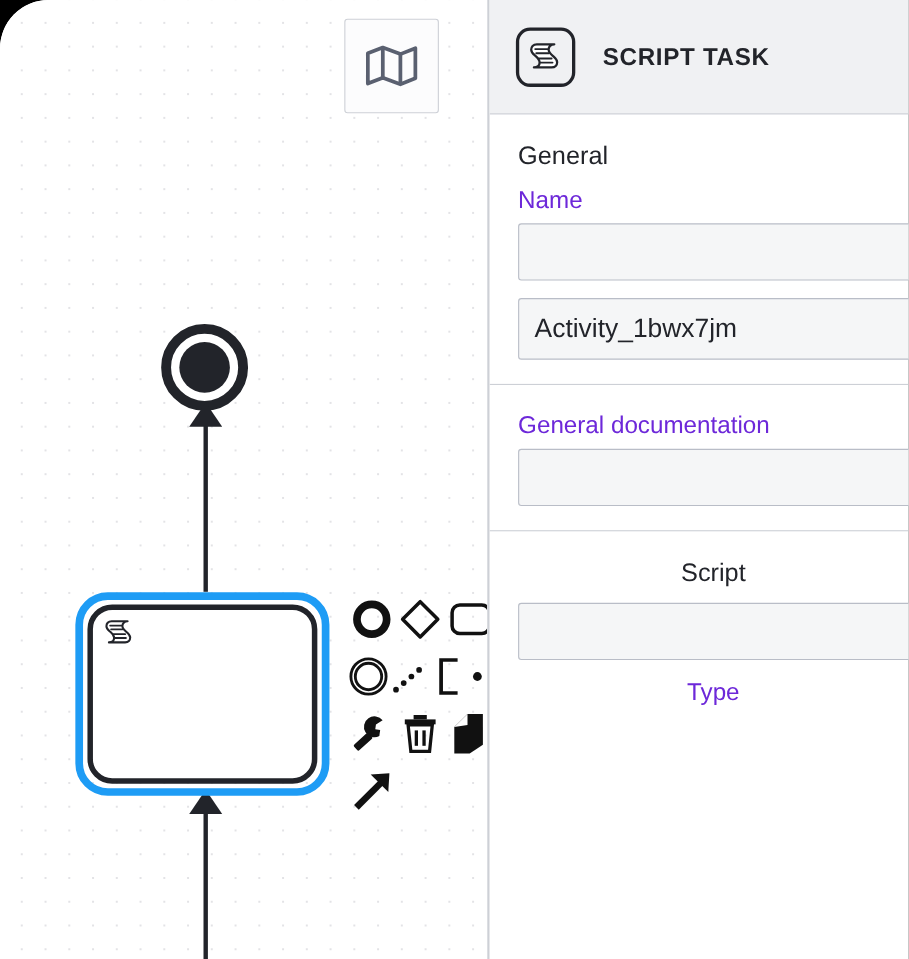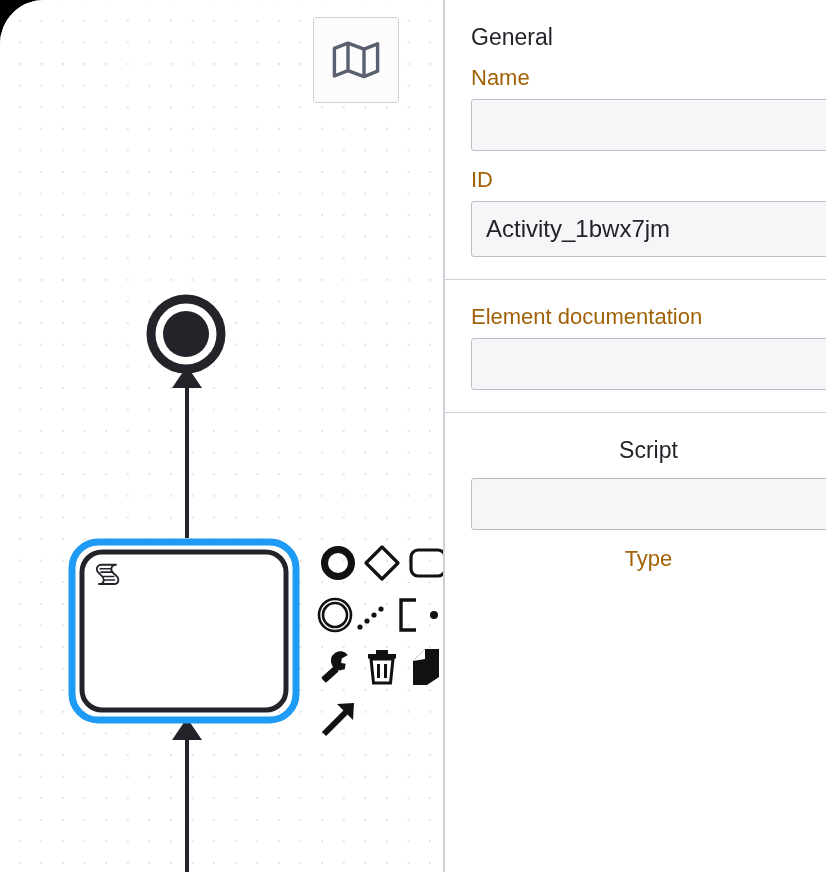--- a/index.html
+++ b/index.html
@@ -121,21 +121,21 @@
   .group-title {
     font-size: 23px;
     font-weight: normal;
     color: #22242a;
     margin: 0 0 14px 26px;
   }
   .field { margin: 0 0 16px 0; }
   .field:last-child { margin-bottom: 0; }
   .field-label {
     font-size: 22px;
-    color: #a16207;
+    color: #6d28d9;
     margin: 0 0 8px 26px;
   }
   .field-input {
     margin-left: 26px;
     margin-right: -200px;
     height: 50px;
     background: #f5f6f7;
     border: 1.5px solid #b9bdc7;
     border-radius: 3px;
     box-sizing: border-box;
@@ -269,39 +269,51 @@
             <path d="M6 36 L30 12" stroke="#111" stroke-width="6" stroke-linecap="butt"></path>
             <path d="M36 5 L35 22 L19 6 Z" fill="#111"></path>
           </svg>
         </div>
       </div>
     </div>
   </div>
 
   <div id="properties-panel">
 
+    <div id="panel-header">
+      <div id="panel-header-icon">
+        <svg width="30" height="30" viewBox="0 0 22 20">
+          <path d="M5.2 1.4 C2.6 1.4 1.4 3.2 1.4 5.0 C1.4 7.0 2.9 8.0 4.4 9.3
+                   C5.9 10.6 7.0 11.7 7.0 13.5 C7.0 15.5 5.6 16.8 3.2 16.8
+                   L15.0 16.8 C17.4 16.8 18.7 15.2 18.7 13.3
+                   C18.7 11.4 17.3 10.4 15.8 9.1 C14.2 7.8 13.0 6.7 13.0 4.9
+                   C13.0 3.0 14.4 1.4 16.8 1.4 Z" fill="#ffffff" stroke="#22242a" stroke-width="1.5" stroke-linejoin="round"></path>
+          <path d="M4.1 4.6 L12.3 4.6 M4.8 7.3 L13.1 7.3 M6.6 10.8 L15.0 10.8 M7.3 13.6 L15.6 13.6" stroke="#22242a" stroke-width="1.3" stroke-linecap="round"></path>
+        </svg>
+      </div>
+      <div id="panel-header-title">SCRIPT TASK</div>
+    </div>
 
     <div class="group">
       <div class="group-title">General</div>
 
       <div class="field">
         <div class="field-label">Name</div>
         <div class="field-input empty-lg"></div>
       </div>
 
       <div class="field">
-        <div class="field-label">ID</div>
         <div class="field-input tall">Activity_1bwx7jm</div>
       </div>
     </div>
 
     <div class="group">
 
       <div class="field">
-        <div class="field-label">Element documentation</div>
+        <div class="field-label">General documentation</div>
         <div class="field-input empty-lg"></div>
       </div>
     </div>
 
     <div class="group">
       <div class="group-title">Script</div>
 
       <div class="field">
         <div class="field-input empty-lg"></div>
       </div>

